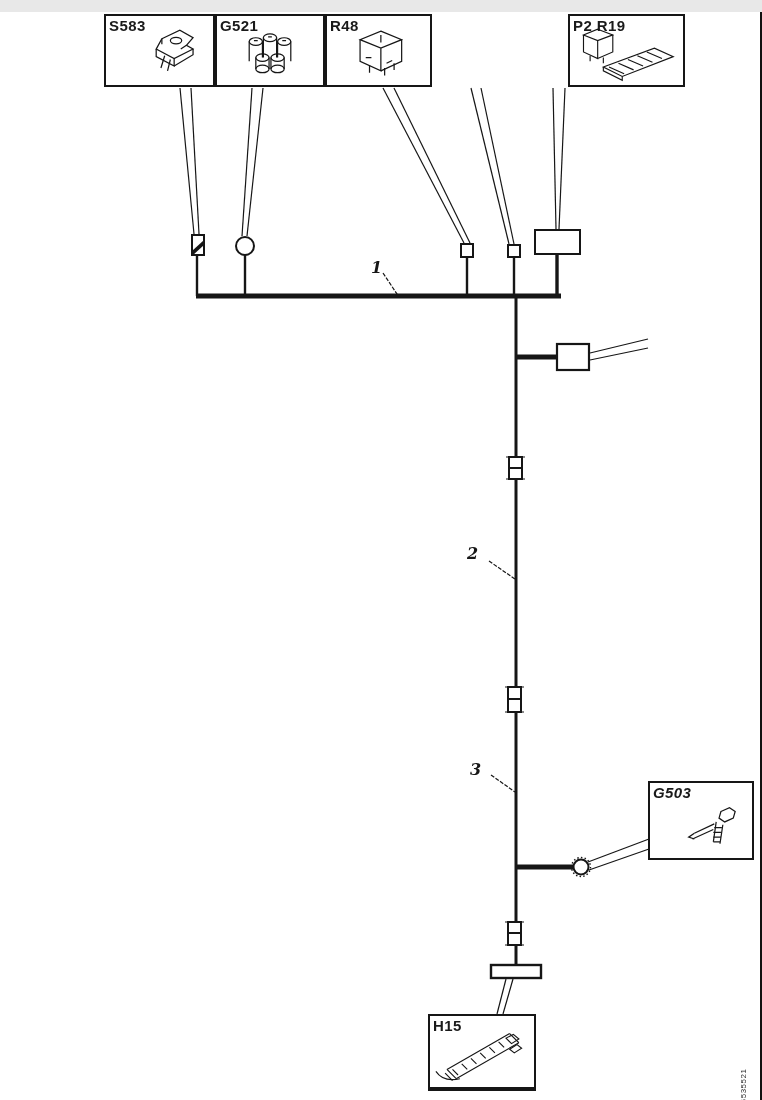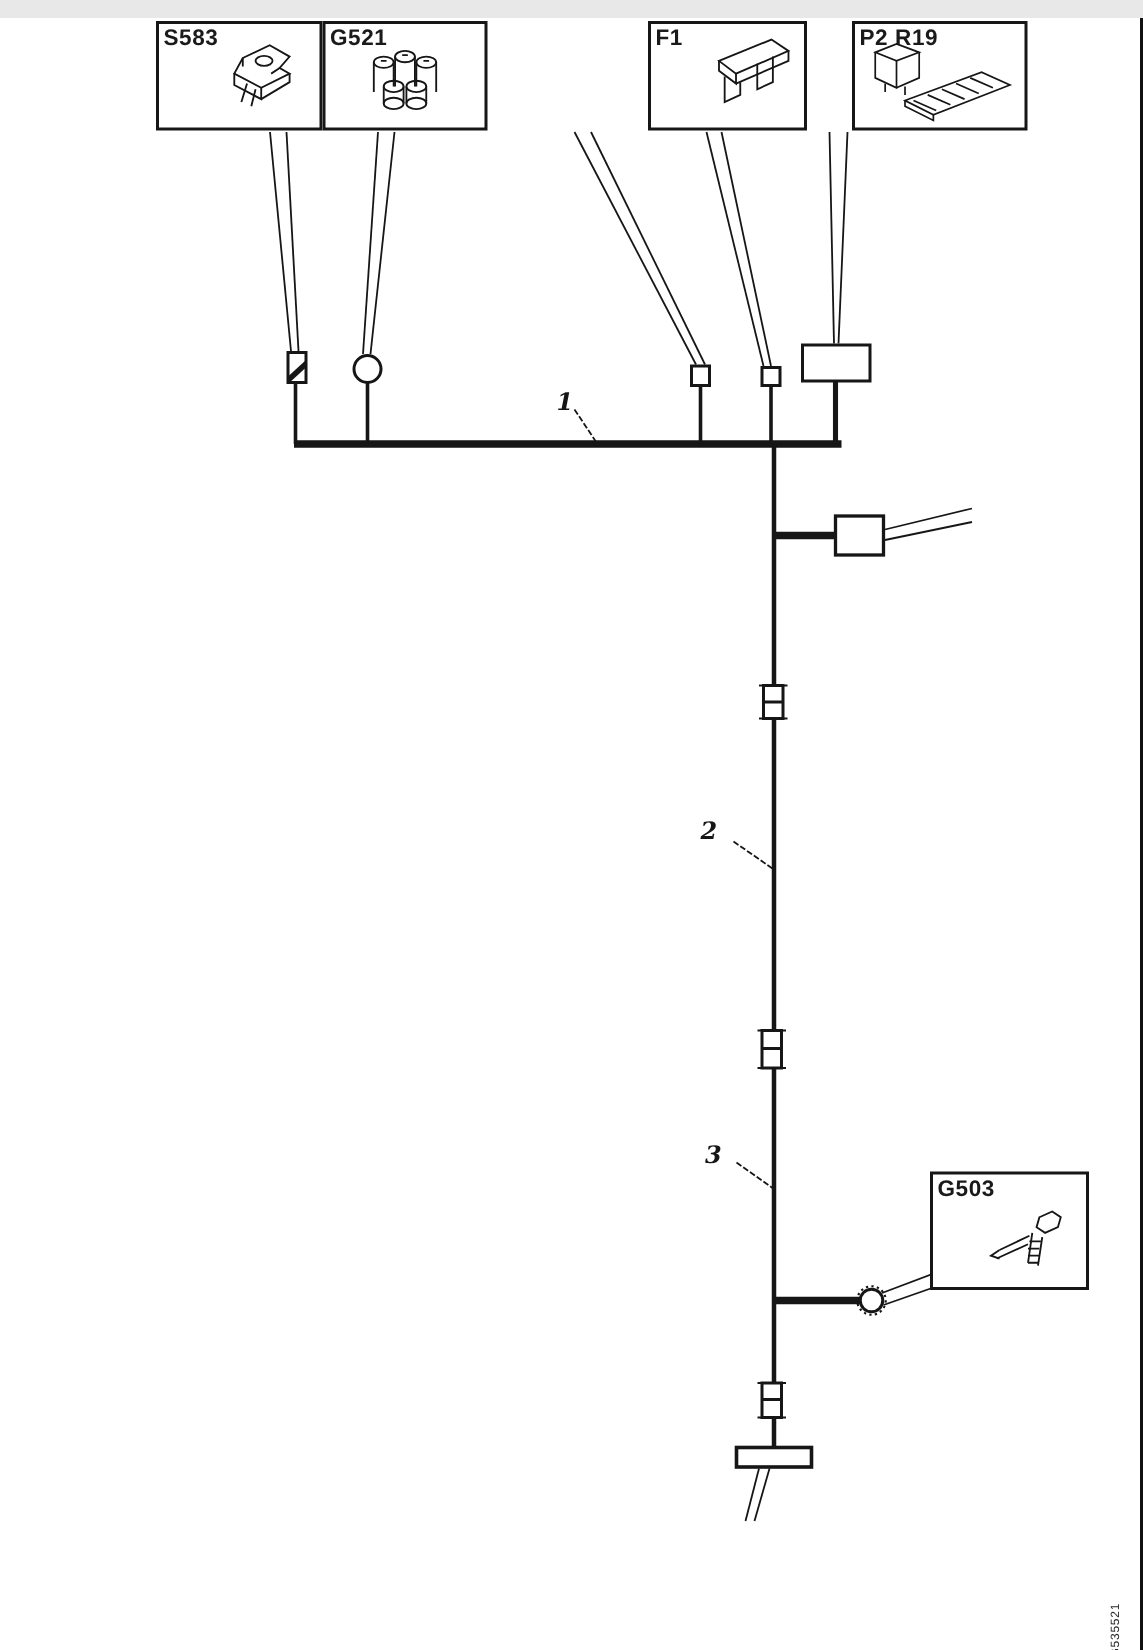--- a/index.html
+++ b/index.html
@@ -131,62 +131,76 @@
           <path d="M40,44 V56 M54,44 V56"></path>
           <ellipse cx="47" cy="56" rx="7" ry="4"></ellipse>
         <ellipse cx="63" cy="44" rx="7" ry="4"></ellipse>
           <path d="M56,44 V56 M70,44 V56"></path>
           <ellipse cx="63" cy="56" rx="7" ry="4"></ellipse>
         <path d="M38,26 h4 M53,22 h4 M68,26 h4"></path>
       </g>
     </svg>
   </div>
 
-
-  <div class="compbox" style="left:432px;top:2px;width:106px;height:73px;">
-    <span class="boxlabel">F1</span>
-    <svg class="illus" viewBox="0 0 106 73">
-      <g stroke="#161616" fill="none" stroke-width="1.3">
-        <path d="M47,26 L84,11 L96,19 L59,35 Z"></path>
-        <path d="M47,26 L47,33 L59,42 L59,35"></path>
-        <path d="M96,19 L96,26 L59,42"></path>
-        <path d="M51,37 L51,55 L62,50 L62,41"></path>
-        <path d="M74,28 L74,46 L85,41 L85,23"></path>
-      </g>
-    </svg>
-  </div>
+  <div class="compbox" style="left:325px;top:2px;width:107px;height:73px;">
+    <span class="boxlabel">R48</span>
+    <svg class="illus" viewBox="0 0 107 73">
+      <g stroke="#161616" fill="none" stroke-width="1.3">
+        <path d="M56,16 L78,25 L56,34 L34,25 Z"></path>
+        <path d="M34,25 V48 L56,58 V34"></path>
+        <path d="M78,25 V48 L56,58"></path>
+        <path d="M56,20 V28"></path>
+        <path d="M44,52 v8 M60,55 v8 M70,50 v7"></path>
+        <path d="M40,44 h6 M62,50 l6,-3"></path>
+      </g>
+    </svg>
+  </div>
+
 
   <div class="compbox" style="left:568px;top:2px;width:117px;height:73px;">
     <span class="boxlabel">P2 R19</span>
     <svg class="illus" viewBox="0 0 117 73">
       <g stroke="#161616" fill="none" stroke-width="1.2">
         <path d="M28,14 L44,20 L28,26 L13,20 Z"></path>
         <path d="M13,20 V38 L28,45 V26 M44,20 V38 L28,45"></path>
         <path d="M20,42 v6 M34,44 v6"></path>
         <path d="M34,54 L88,34 L108,43 L54,64 Z"></path>
         <path d="M40,54 l16,7 M50,50 l16,7 M60,46 l16,7 M70,42 l16,7 M80,38 l16,7"></path>
         <path d="M34,54 v4 L54,68 v-4"></path>
       </g>
     </svg>
   </div>
 
 
-  <div class="compbox" style="left:620px;top:769px;width:106px;height:79px;">
+  <div class="compbox" style="left:648px;top:769px;width:106px;height:79px;font-style:italic;">
     <span class="boxlabel">G503</span>
     <svg class="illus" viewBox="0 0 106 79">
       <g stroke="#161616" fill="none" stroke-width="1.3">
         <path d="M74,30 l9,-4 6,4 -2,7 -9,4 -6,-4 Z"></path>
         <path d="M69,41 L66,62 M76,44 L73,64 M66,62 h7"></path>
         <path d="M67,47 h8 M66,52 h8 M66,57 h8"></path>
         <path d="M46,53 L67,43 M44,59 L66,49"></path>
         <path d="M46,53 l-6,4 6,2"></path>
       </g>
     </svg>
   </div>
 
+  <div class="compbox" style="left:428px;top:1002px;width:108px;height:77px;border-bottom-width:4px;">
+    <span class="boxlabel">H15</span>
+    <svg class="illus" viewBox="0 0 108 77">
+      <g stroke="#161616" fill="none" stroke-width="1.2">
+        <path d="M16,58 L84,19 M26,68 L94,29"></path>
+        <path d="M84,19 L94,29 M16,58 L26,68"></path>
+        <path d="M22,58 l6,6 M32,52 l6,6 M42,46 l6,6 M52,40 l6,6 M62,34 l6,6 M72,28 l6,6"></path>
+        <path d="M80,24 l8,-4 6,5 -8,5 Z M84,36 l8,-5 5,4 -8,5 Z"></path>
+        <path d="M4,60 Q12,72 30,68"></path>
+        <path d="M14,62 l8,8"></path>
+      </g>
+    </svg>
+  </div>
 
   <span class="segnum" style="left:371px;top:246px;">1</span>
   <span class="segnum" style="left:467px;top:532px;">2</span>
   <span class="segnum" style="left:470px;top:748px;">3</span>
 
   <span class="drawing-id">G535521</span>
 
   <div class="page-edge"></div>
 </div>
 

